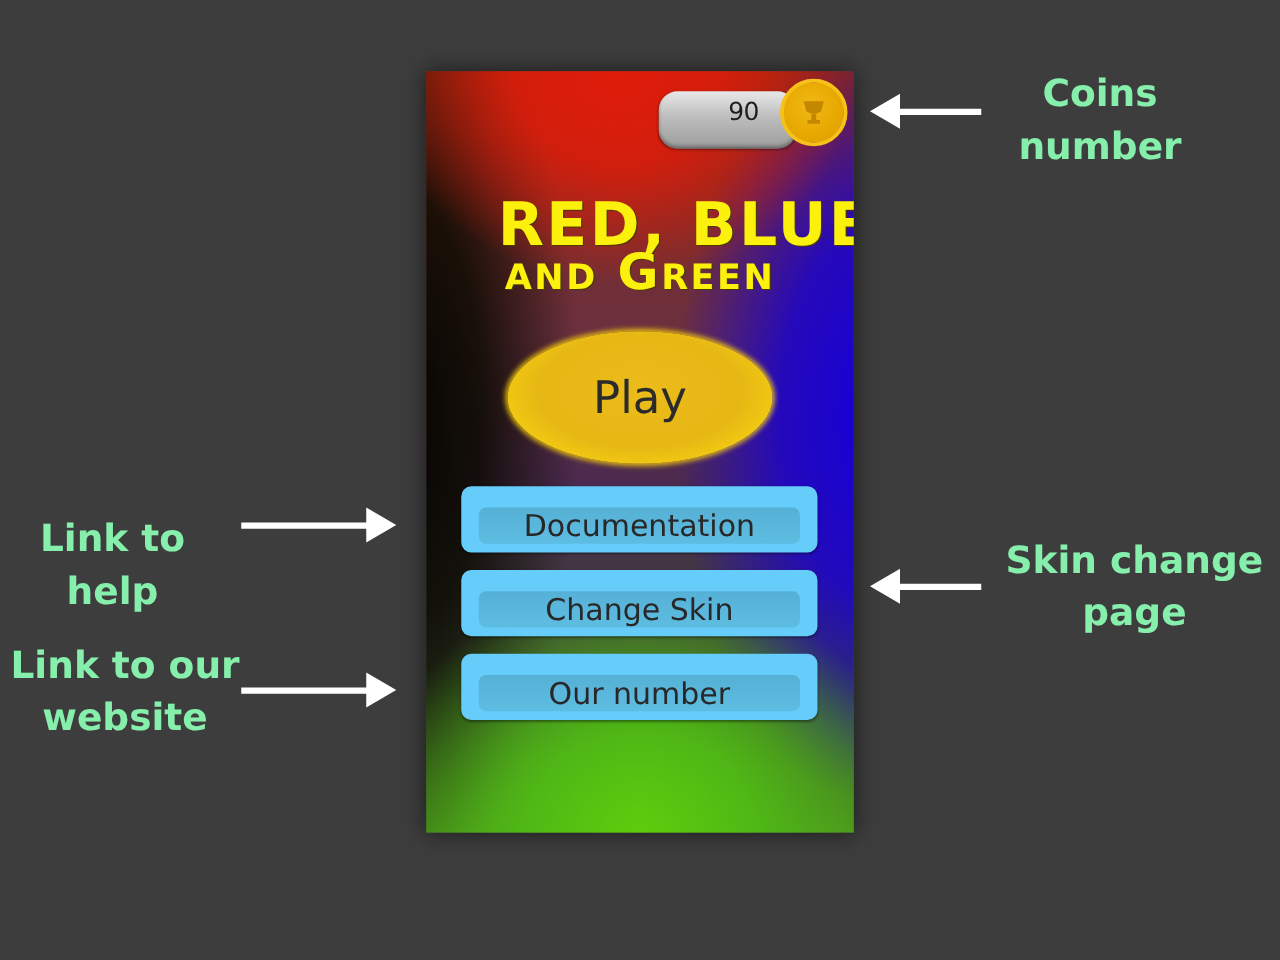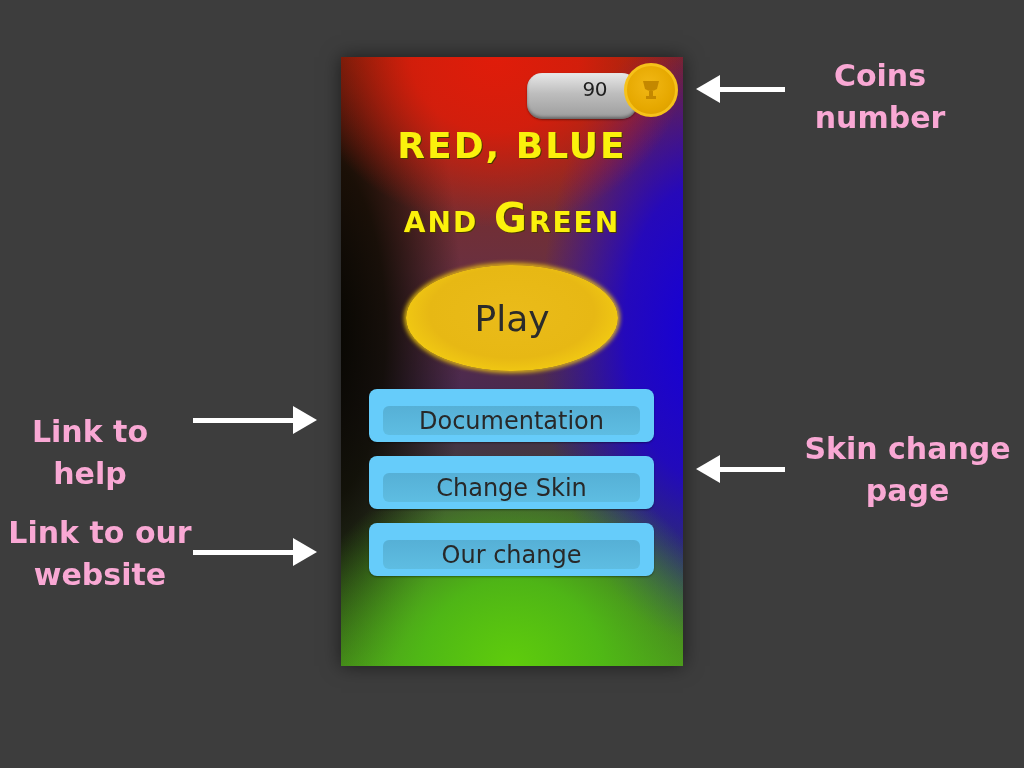--- a/index.html
+++ b/index.html
@@ -37,21 +37,21 @@
     border:3px solid #f6c21a;
     box-sizing:border-box;
     display:flex; align-items:center; justify-content:center;
   }
   .title {
     position:absolute; left:0; width:100%; text-align:center;
     color:#fbf10c; font-family:"DejaVu Sans", sans-serif; font-weight:bold;
     text-shadow: 1px 1px 0 #4a3a00;
     letter-spacing:2px;
   }
-  .title.line1 { top:68px; font-size:36px; }
+  .title.line1 { top:95px; font-size:48px;margin-left:36px; }
   .title.line2 { top:138px; font-size:40px; font-variant:small-caps; }
   .play-btn {
     position:absolute; left:65px; top:208px; width:212px; height:106px;
     border-radius:50%;
     background:radial-gradient(ellipse at 50% 45%, #eabb1a 0%, #e7b814 55%, #f5cf12 80%, #f7d40a 100%);
     box-shadow: 0 0 4px 2px rgba(250,210,10,0.8);
     display:flex; align-items:center; justify-content:center;
     cursor:pointer;
   }
   .play-label {
@@ -71,21 +71,21 @@
     display:flex; align-items:center; justify-content:center;margin-top:13px;
   }
   .menu-btn .label {
     font-size:24px; color:#282828; font-family:"DejaVu Sans", sans-serif;
   }
   .btn-docs { top:332px; }
   .btn-skin { top:399px; }
   .btn-web  { top:466px; }
 
   .annot {
-    position:absolute; color:#f9a8d4; font-family:"DejaVu Sans", sans-serif;
+    position:absolute; color:#86efac; font-family:"DejaVu Sans", sans-serif;
     font-weight:bold; font-size:30px; line-height:42px; text-align:center;
   }
   .arrow {
     position:absolute; height:5px; background:#ffffff;
   }
   .arrow.right::after {
     content:""; position:absolute; right:-14px; top:-12px;
     border-left:24px solid #fff; border-top:14px solid transparent; border-bottom:14px solid transparent;
   }
   .arrow.left::before {
@@ -120,21 +120,21 @@
         <span class="label">Documentation</span>
       </div>
   </div>
   <div class="menu-btn btn-skin">
     <div class="inner">
         <span class="label">Change Skin</span>
       </div>
   </div>
   <div class="menu-btn btn-web">
     <div class="inner">
-        <span class="label">Our change</span>
+        <span class="label">Our number</span>
       </div>
   </div>
 </div>
 
 <div class="annot" style="left:790px; top:55px; width:180px;">Coins number</div>
 <div class="arrow left" style="left:710px; top:87px; width:75px;"></div>
 
 <div class="annot" style="left:10px; top:385px; width:160px;margin-top:26px;">Link to help</div>
 <div class="arrow right" style="left:193px; top:418px; width:110px;"></div>
 

